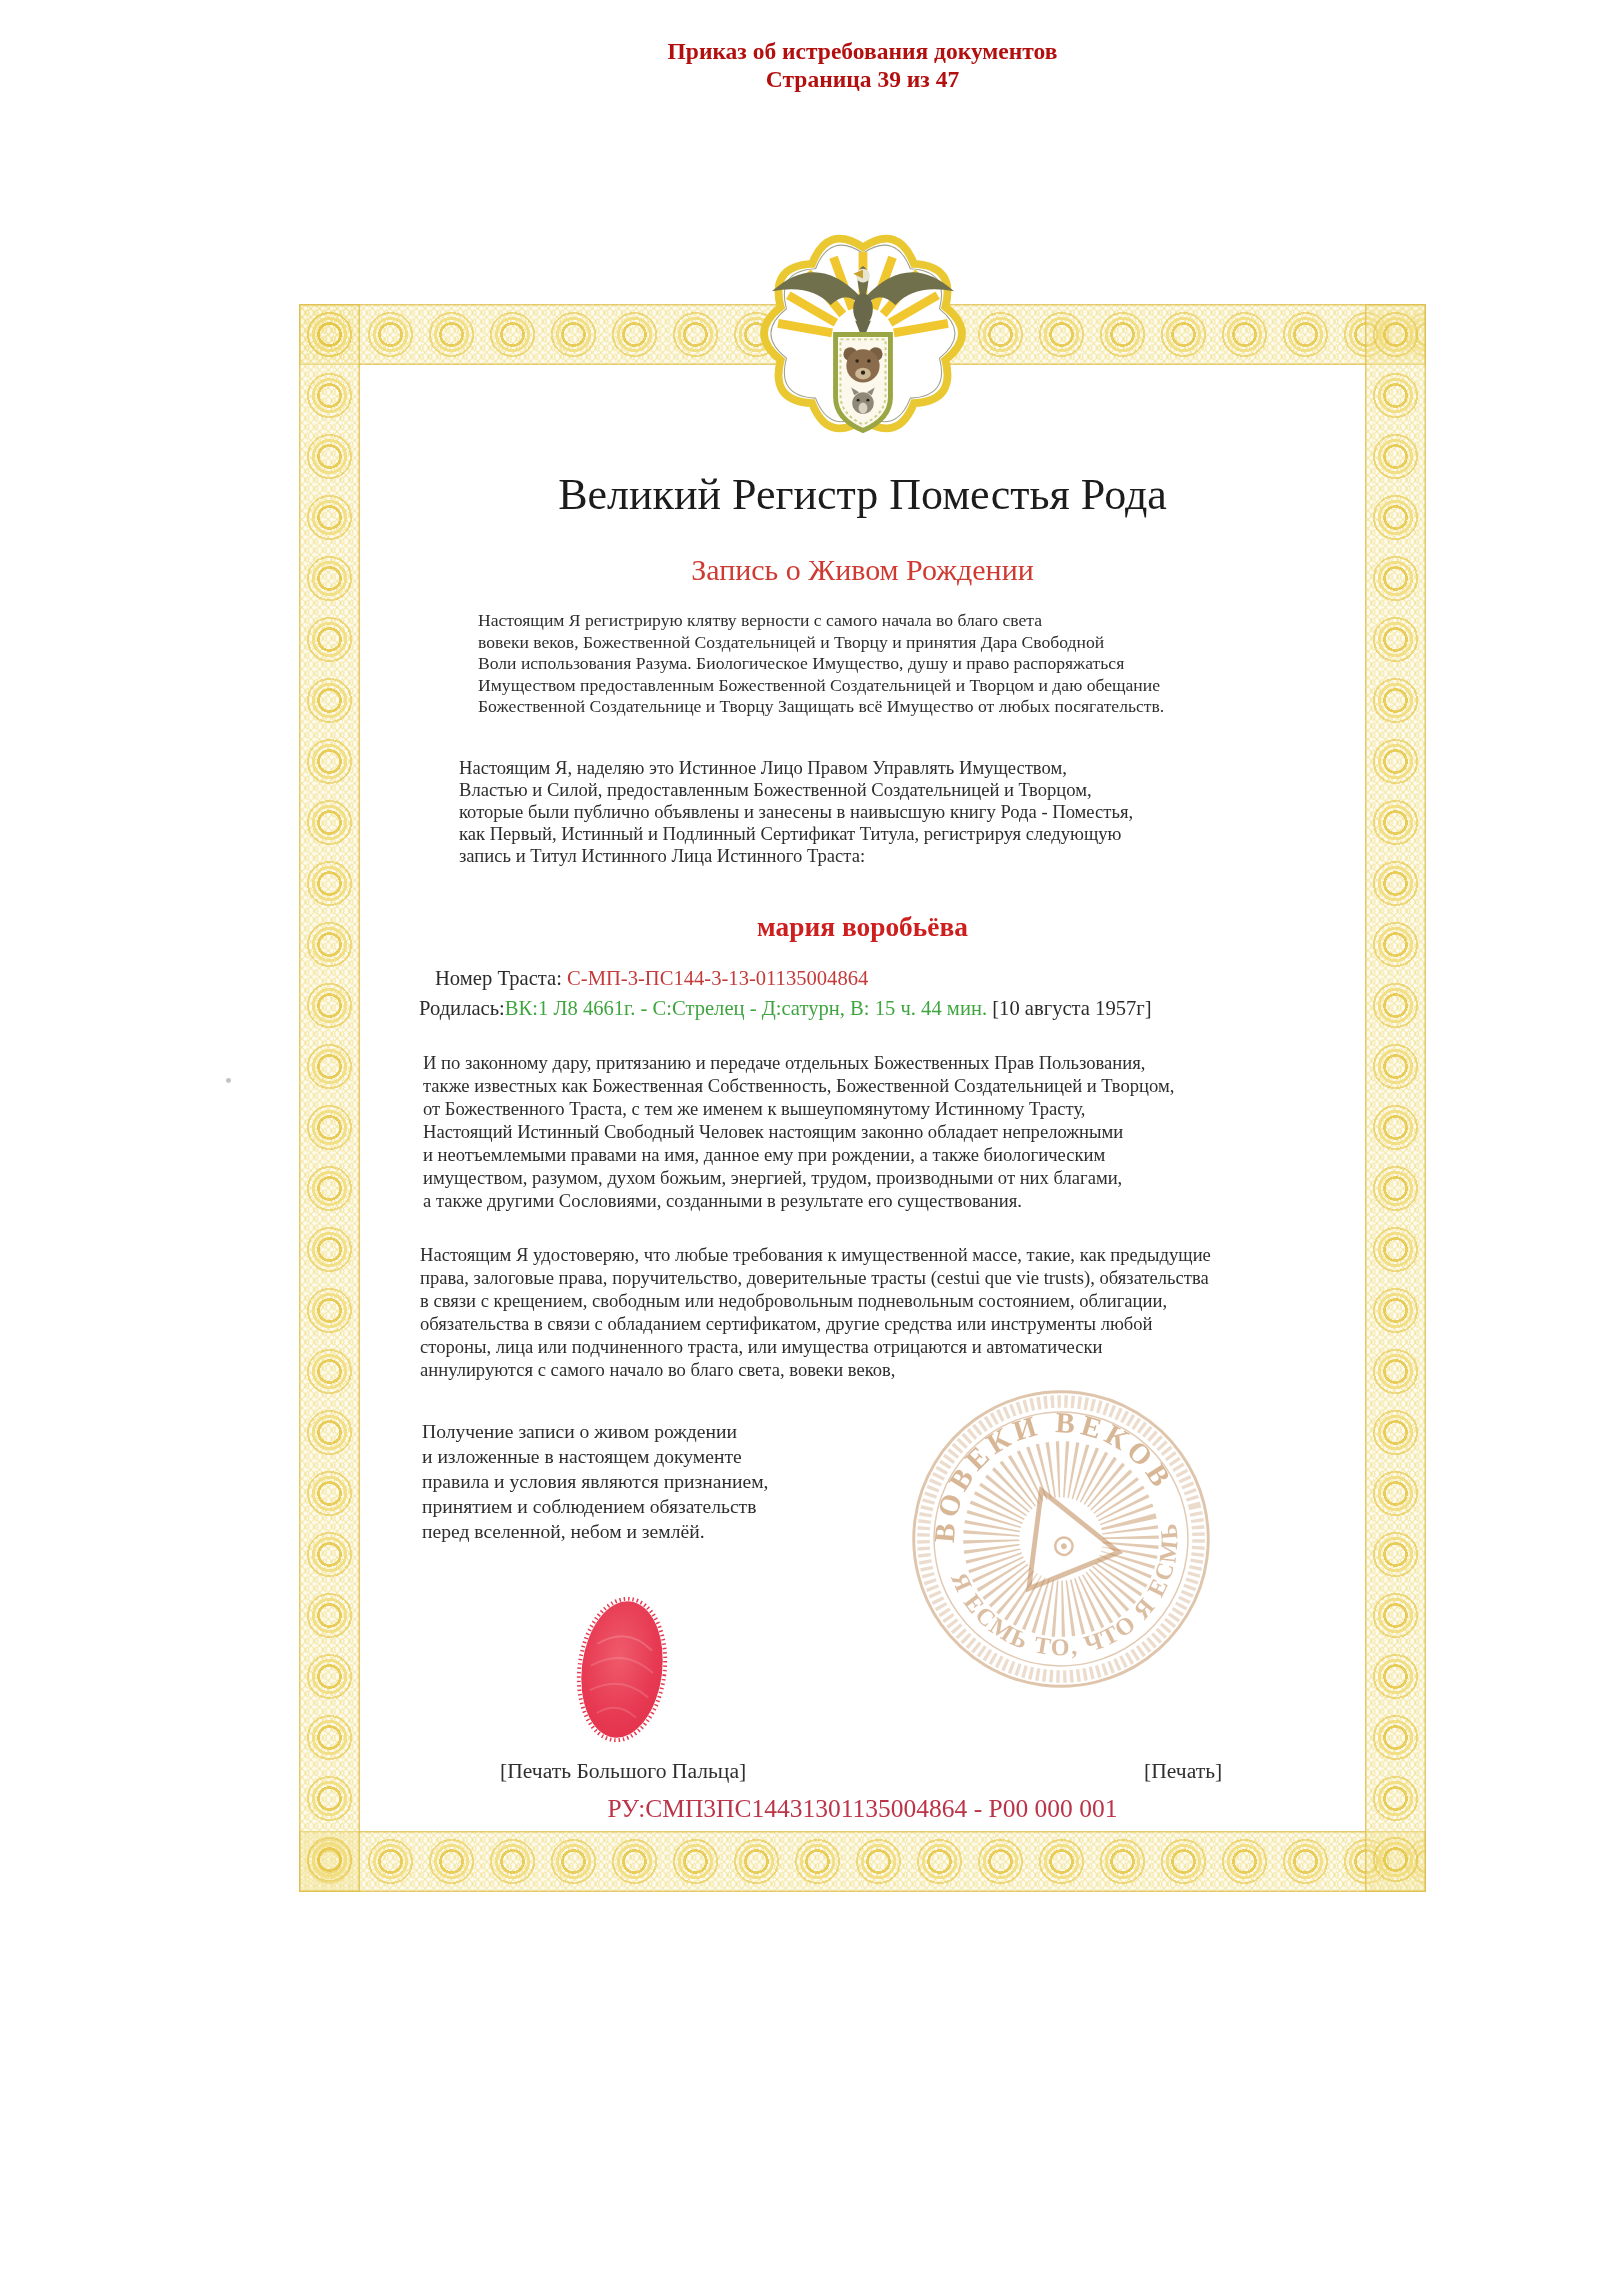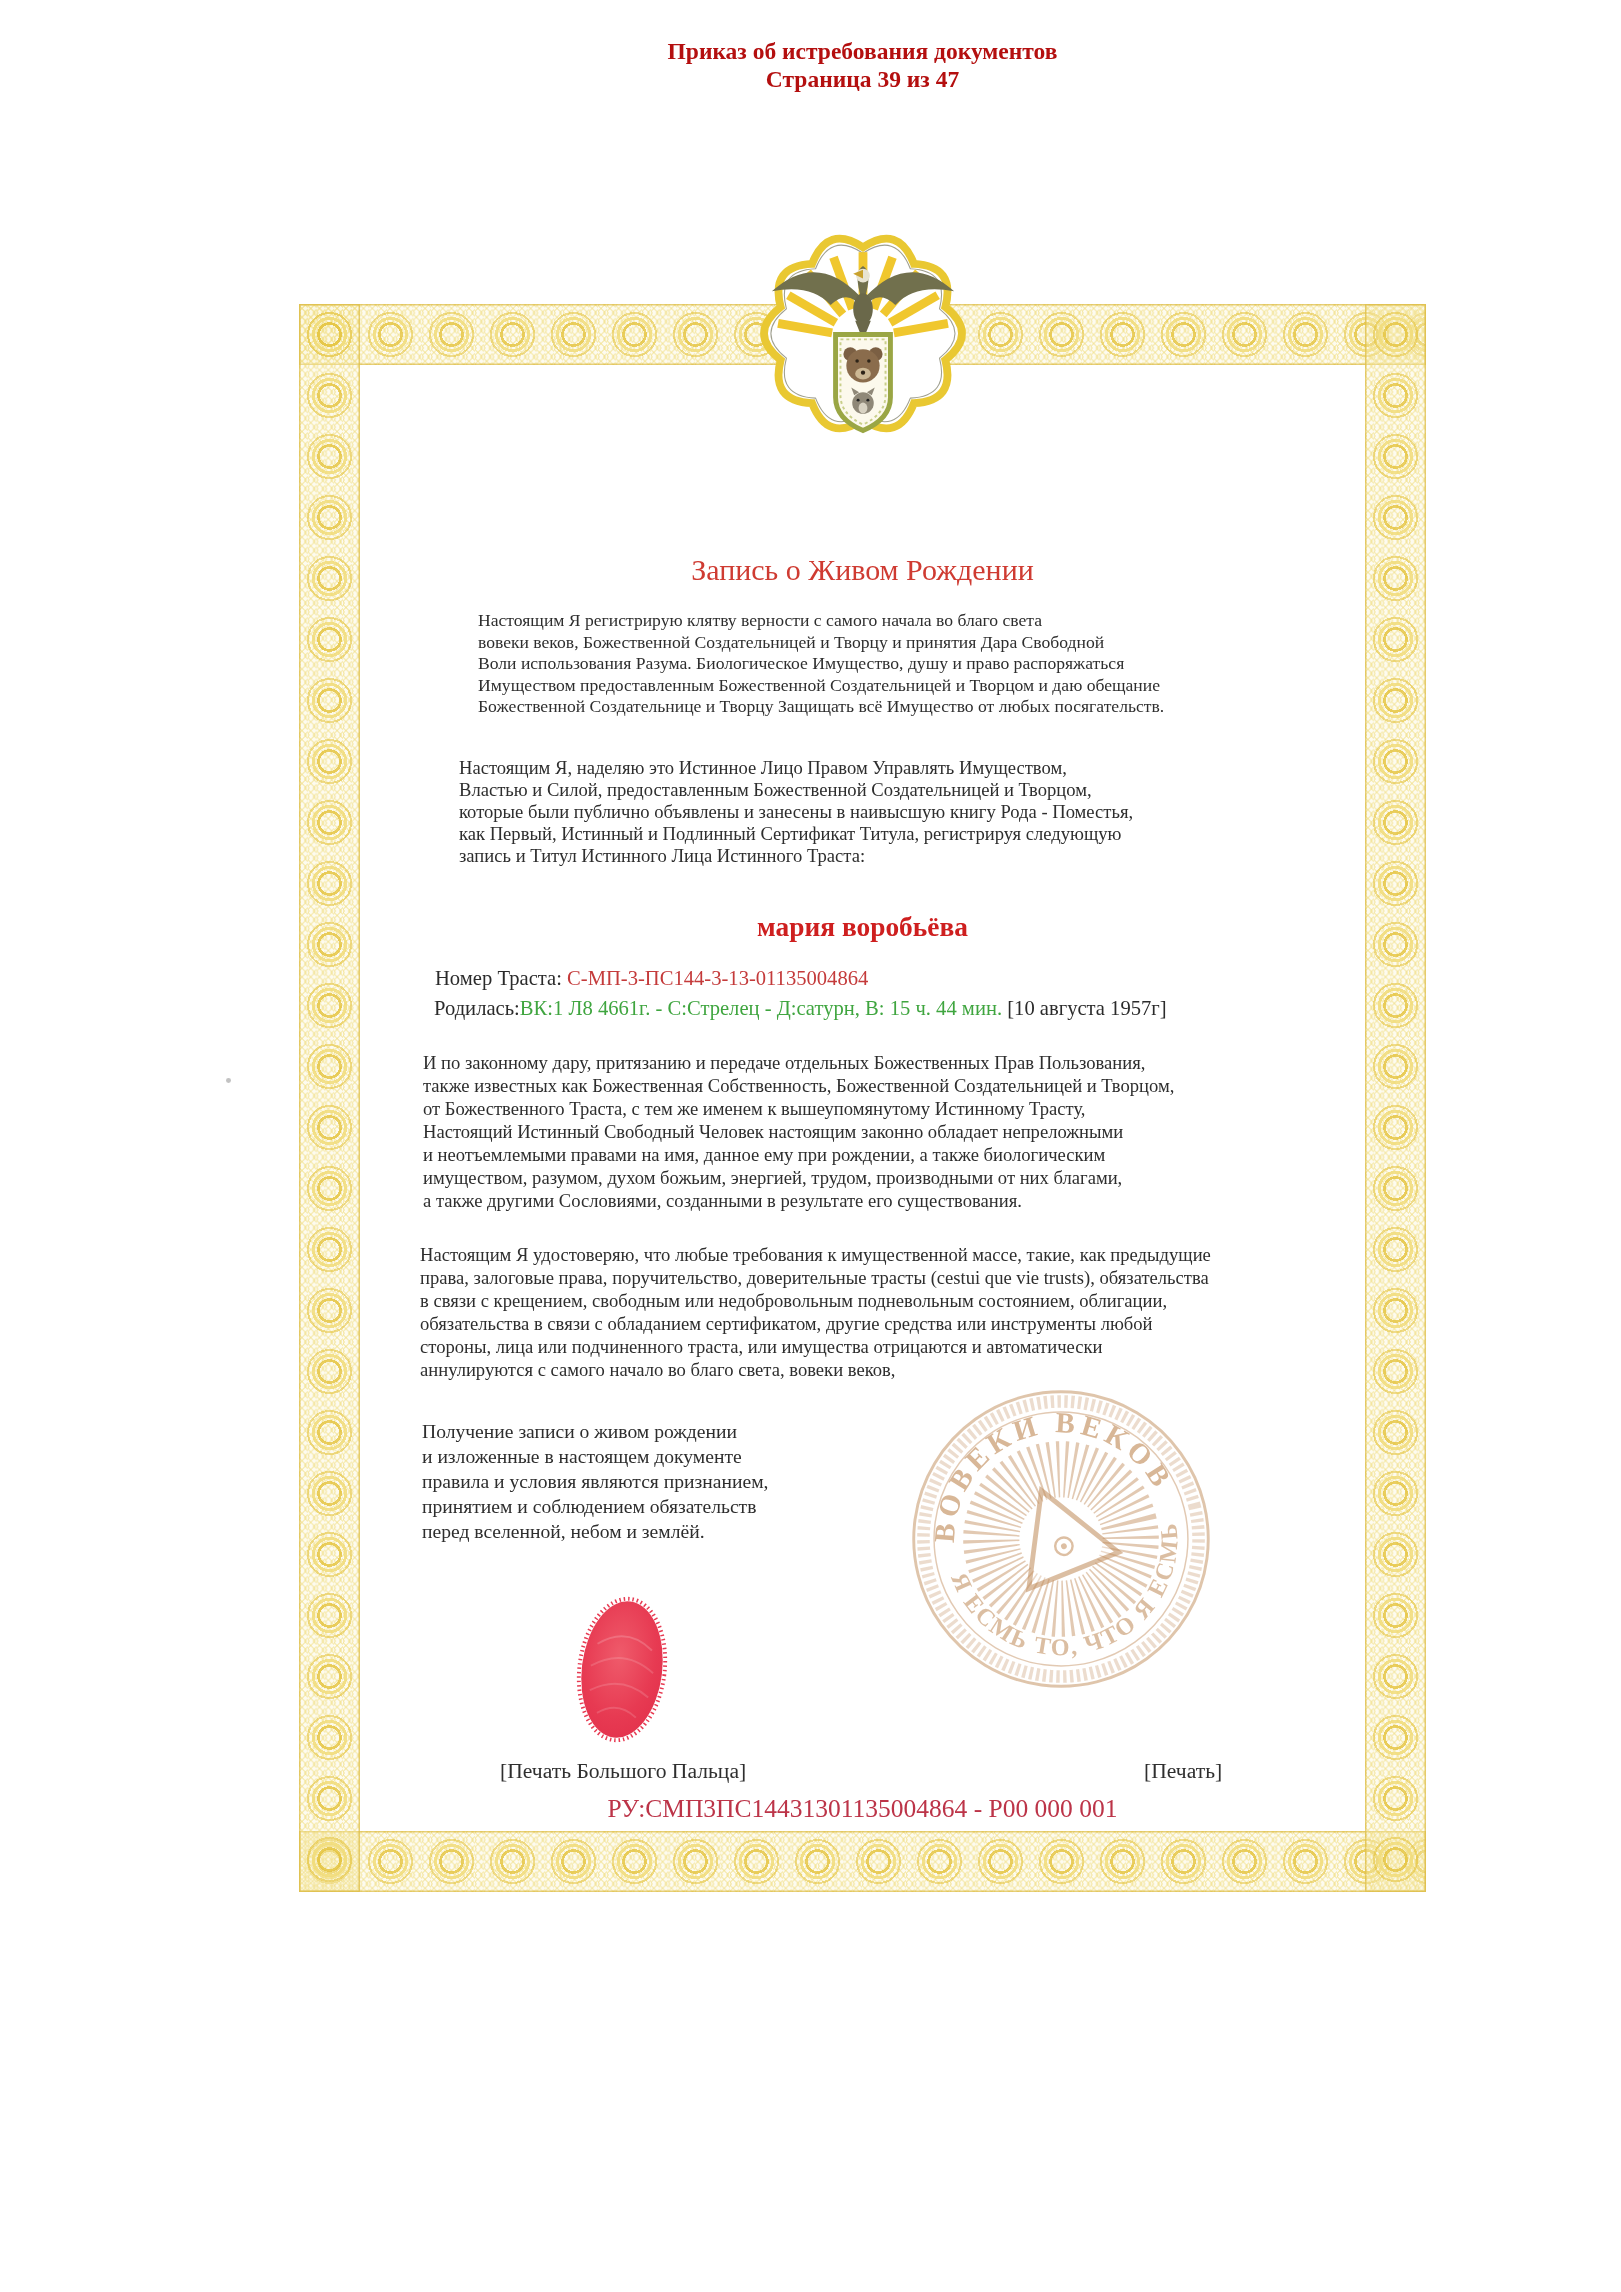--- a/index.html
+++ b/index.html
@@ -42,21 +42,21 @@
   .para{white-space:pre-line;z-index:2;color:#2e2e2e;}
   .p1{left:179px;top:306px;font-size:17.6px;line-height:21.6px;}
   .p2{left:160px;top:453px;font-size:18.6px;line-height:22px;}
   .p3{left:124px;top:747px;font-size:18.6px;line-height:23px;}
   .p4{left:121px;top:939px;font-size:18.6px;line-height:23px;}
   .p5{left:123px;top:1115px;font-size:19.6px;line-height:25px;}
 
   .holder-name{top:608px;left:0;width:100%;text-align:center;font-size:27.4px;font-weight:bold;color:#ce1f1f;z-index:2;}
   .trust-line{left:136px;top:663px;font-size:20.6px;z-index:2;}
   .trust-line .val{color:#c43a3a;}
-  .born-line{left:120px;top:693px;font-size:20.6px;z-index:2;margin-left:15px;}
+  .born-line{left:120px;top:693px;font-size:20.6px;z-index:2;}
   .born-line .green{color:#3fa53f;}
 
   .fingerprint{left:274px;top:1282px;width:98px;height:167px;z-index:2;}
   .stamp{left:607px;top:1080px;width:310px;height:310px;z-index:2;opacity:.78;}
   .stamp text{font-family:"Liberation Serif",serif;font-weight:bold;fill:#b5763b;}
 
   .thumb-label{left:201px;top:1455px;font-size:21.6px;color:#2f2f2f;z-index:2;}
   .seal-label{left:845px;top:1455px;font-size:21.6px;color:#2f2f2f;z-index:2;}
   .registry-footer{top:1490px;left:0;width:100%;text-align:center;font-size:25.5px;color:#bc3448;z-index:2;}
 
@@ -116,20 +116,21 @@
         <circle cx="105" cy="165" r="2.2" fill="#2e2418"></circle>
         <path d="M96,188 L93,180 L101,185 Z" fill="#8f8878"></path>
         <path d="M114,188 L117,180 L109,185 Z" fill="#8f8878"></path>
         <circle cx="105" cy="196" r="11" fill="#8f8878"></circle>
         <ellipse cx="105" cy="201" rx="4.5" ry="5.5" fill="#d8d2c2"></ellipse>
         <circle cx="100" cy="193" r="1.5" fill="#222222"></circle>
         <circle cx="110" cy="193" r="1.5" fill="#222222"></circle>
       </g>
     </svg>
 
+    <div class="cert-title">Великий Регистр Поместья Рода</div>
     <div class="cert-subtitle">Запись о  Живом Рождении</div>
 
     <div class="para p1">Настоящим Я регистрирую клятву верности с самого начала во благо света
 вовеки веков, Божественной Создательницей и Творцу и принятия Дара Свободной
 Воли использования Разума. Биологическое Имущество, душу и право распоряжаться
 Имуществом предоставленным Божественной Создательницей и Творцом и даю обещание
 Божественной Создательнице и Творцу Защищать всё Имущество от любых посягательств.</div>
     <div class="para p2">Настоящим Я, наделяю это Истинное Лицо Правом Управлять Имуществом,
 Властью и Силой, предоставленным Божественной Создательницей и Творцом,
 которые были публично объявлены и занесены в наивысшую книгу Рода - Поместья,

